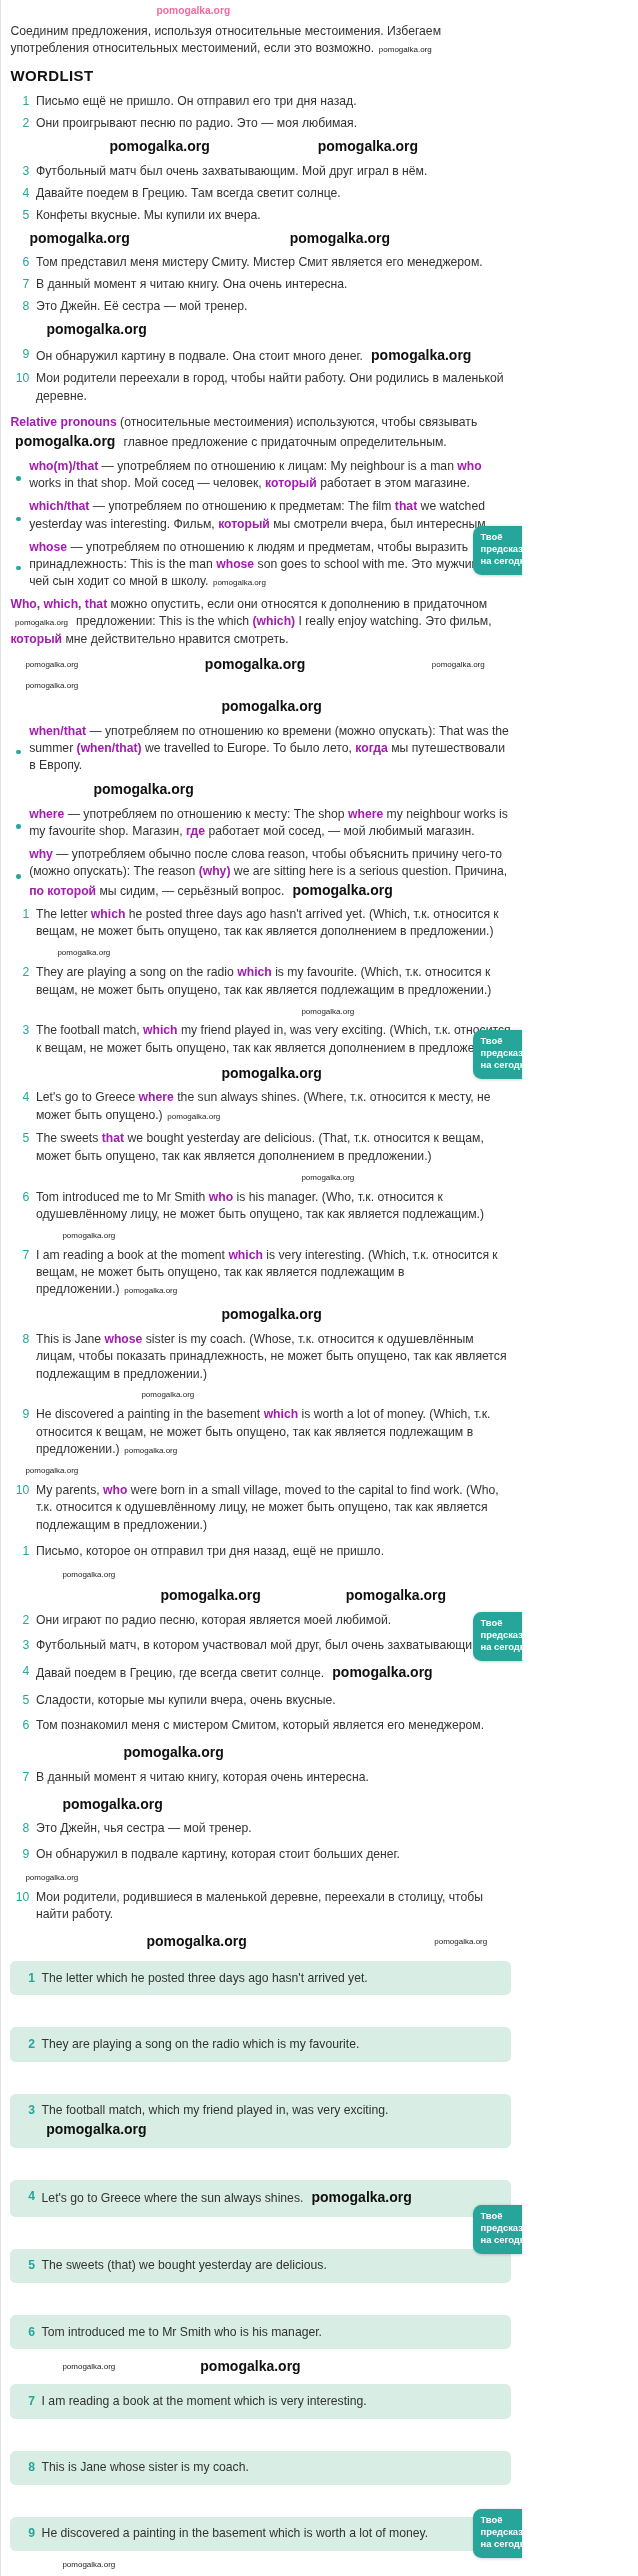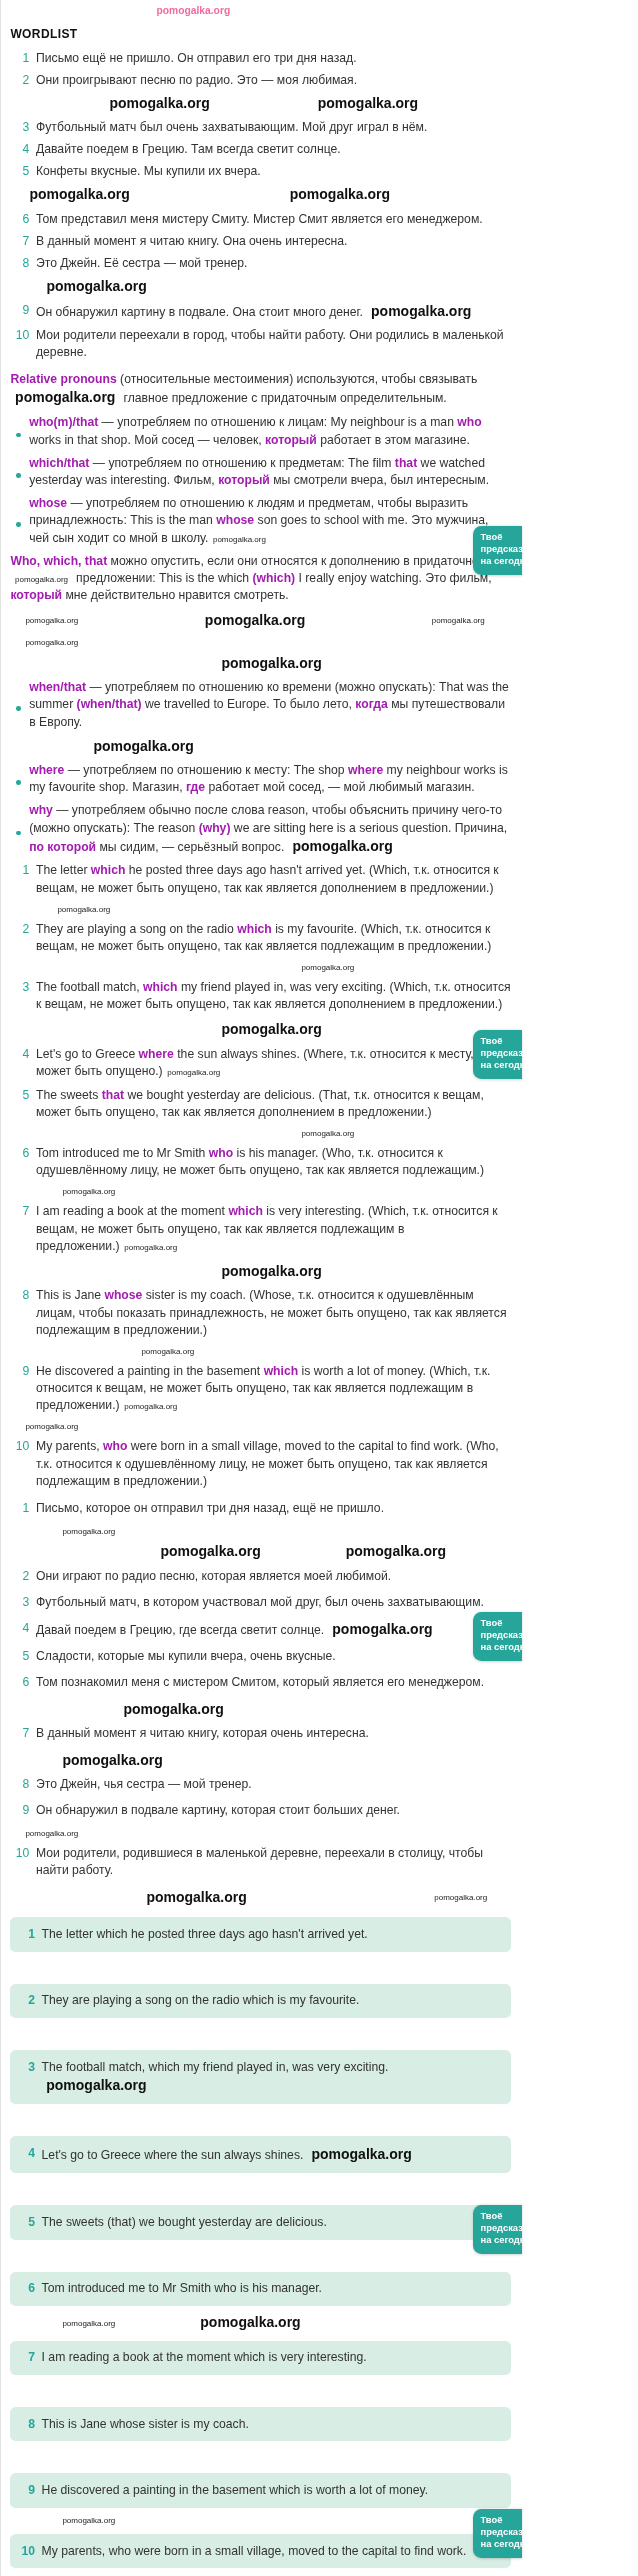--- a/index.html
+++ b/index.html
@@ -6,21 +6,21 @@
   html,body { background:#fff; }
   body { width:639px; font-family:"Liberation Sans", sans-serif; color:#333; }
   .page {
     position:relative; width:522px; min-height:2576px;
     padding:3.8px 11.3px 22.5px 9.4px;
     border-left:0.9px solid #e2e2e2;
     font-size:12.2px; line-height:1.42;
   }
   b { color:#a21caf; }
   .para { margin:4.7px 0 6.6px; }
-  .wordlist-title { font-size:12px; font-weight:700; color:#111; letter-spacing:0.4px; margin:7.5px 0 6.6px; }
+  .wordlist-title { font-size:15px; font-weight:700; color:#111; letter-spacing:0.4px; margin:7.5px 0 6.6px; }
   .list { margin-bottom:9.4px; }
   .item { display:flex; margin-bottom:4.7px; }
   .item-en { margin-bottom:6.6px; }
   .item-ru { margin-bottom:8.5px; }
   .num { flex:none; width:19px; text-align:right; margin-right:6.6px; color:var(--accent,#26a69a); }
   .itxt { flex:1; }
   .bullet { display:flex; margin:4.7px 0 5.6px;align-items:center; }
   .dot { flex:none; width:4.7px; height:4.7px; border-radius:50%; background:var(--accent,#26a69a); margin:6.6px 8.5px 0 5.6px; }
   .btxt { flex:1; }
   
@@ -52,20 +52,21 @@
 </style>
 </head>
 <body>
 
 <div class="page">
 
   <div class="wm-row" style="padding-left:146px;margin:0 0 1.9px">
     <span class="wm wm-pink">pomogalka.org</span>
   </div>
 
+  <p class="para"><span>Соединим предложения, используя относительные местоимения. Избегаем употребления относительных местоимений, если это возможно.</span><span class="wm wm-small">pomogalka.org</span></p>
 
   <h2 class="wordlist-title">WORDLIST</h2>
 
   <div class="list">
     <div class="item">
         <span class="num">1</span>
         <span class="itxt"><span>Письмо ещё не пришло. Он отправил его три дня назад.</span></span>
       </div>
     <div class="item">
         <span class="num">2</span>

